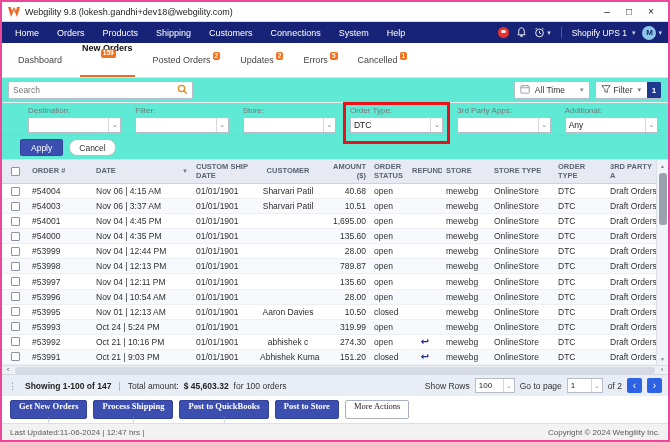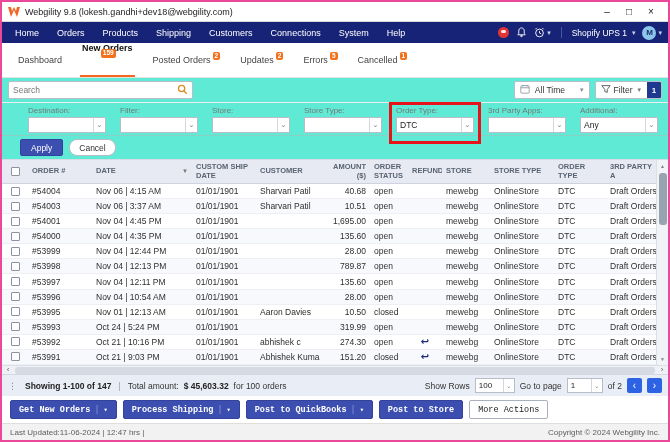--- a/index.html
+++ b/index.html
@@ -88,21 +88,21 @@
         overflow:hidden; }
   .cell { font-size:8.5px; color:#2e2e2e; padding:0 4px; white-space:nowrap; overflow:hidden; }
   .rows { flex:1; min-height:0; display:flex; flex-direction:column; }
   .trow { flex:1; display:flex; align-items:center; border-bottom:1px solid #edeff5; background:#fff; }
   .trow:nth-child(even) { background:#f8f9fc; }
   .c-check { width:26px; flex:none; display:flex; justify-content:center; }
   .checkbox { width:9px; height:9px; border:1px solid #8b93a3; background:#fff; border-radius:1px; display:inline-block; }
   .c-order { width:64px; flex:none; }
   .c-date  { width:100px; flex:none; display:flex; align-items:center; justify-content:space-between; }
   .c-ship  { width:64px; flex:none; }
-  .c-cust  { width:64px; flex:none; }
+  .c-cust  { width:64px; flex:none;text-align:center; }
   .c-amt   { width:50px; flex:none; text-align:right; }
   .c-status{ width:38px; flex:none; }
   .c-refund{ width:34px; flex:none; text-align:center; }
   .c-store { width:48px; flex:none; }
   .c-stype { width:64px; flex:none; }
   .c-otype { width:52px; flex:none; }
   .c-3rd   { flex:1; min-width:0; }
   .sort-ic { font-size:6px; color:#777; }
   .refund-glyph { color:#1b2a7a; font-weight:bold; font-size:10px; line-height:1; }
 
@@ -133,21 +133,21 @@
                  display:flex; align-items:center; justify-content:center; font-size:6px; color:#777; }
   .w-rows { width:40px; } .w-page { width:36px; }
   .page-nav { width:15px; height:15px; background:#2e62e4; color:#fff; border:none; border-radius:2px;
               font-size:10px; line-height:0; display:flex; align-items:center; justify-content:center; font-family:inherit; }
 
   
   .actionbar { height:27px; flex:none; display:flex; align-items:center; gap:6px; padding:0 8px;
                background:#fff; }
   .act-btn { height:19px; background:#3c4fb1; color:#fff; border:1px solid #33439c; border-radius:2px;
              font-size:8.5px; font-weight:bold; display:flex; align-items:center; padding:0 8px; gap:4px;
-             font-family:Liberation Mono, monospace; }
+             font-family:Liberation Serif, serif;flex-direction:column; }
   .act-btn .bdiv { color:#8d99d8; font-weight:normal; }
   .act-btn .bcaret { font-size:7px; }
   .act-btn.secondary { background:#fff; color:#222; border:1px solid #aab0be; font-weight:normal; }
 
   
   .statusbar { height:17px; flex:none; background:#f2f2f2; border-top:1px solid #dedede;
                display:flex; align-items:center; justify-content:space-between; padding:0 8px;
                font-size:8px; color:#5b5b5b; }
 </style>
 </head>
@@ -302,28 +302,20 @@
 
       <div class="fgroup">
         <span class="flabel">Store:</span>
         <div class="fselect">
           <span></span>
           <span class="sel-caret">⌄</span>
         </div>
 
       </div>
 
-      <div class="fgroup">
-        <span class="flabel">Store Type:</span>
-        <div class="fselect">
-          <span></span>
-          <span class="sel-caret">⌄</span>
-        </div>
-
-      </div>
 
       <div class="fgroup highlighted">
         <span class="flabel">Order Type:</span>
         <div class="fselect">
           <span>DTC</span>
           <span class="sel-caret">⌄</span>
         </div>
         <div class="red-box"></div>
       </div>
 

